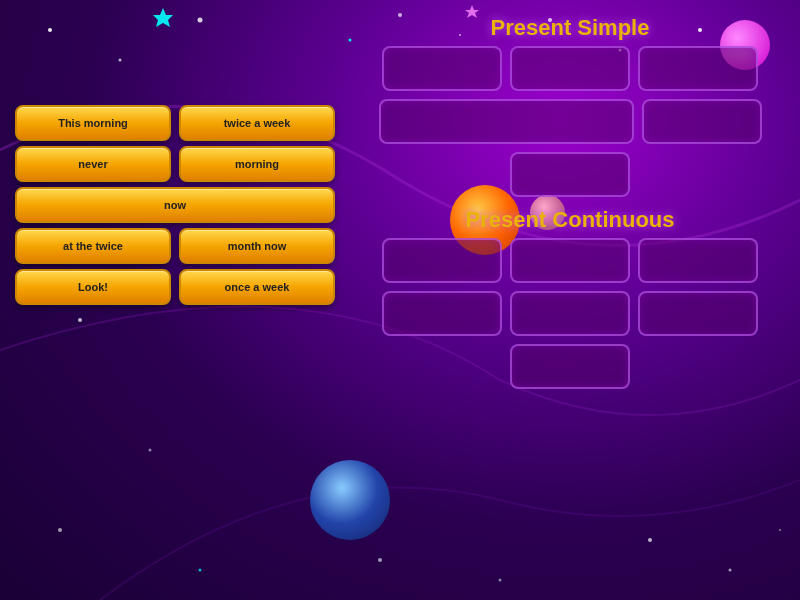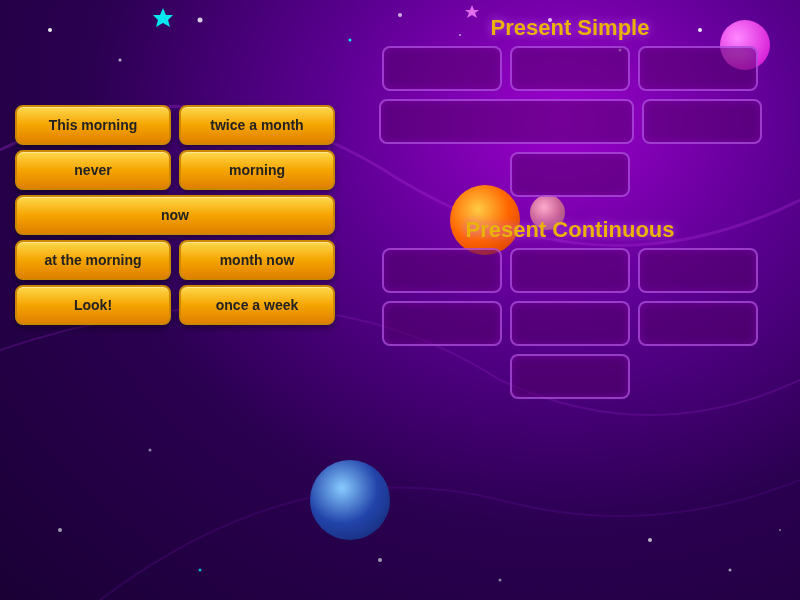--- a/index.html
+++ b/index.html
@@ -95,21 +95,21 @@
       flex-direction: row;
       gap: 8px;
     }
 
     .word-btn {
       flex: 1;
       padding: 10px 6px;
       border-radius: 8px;
       border: 2px solid #888;
       cursor: pointer;
-      font-size: 14px;
+      font-size: 11px;
       font-weight: bold;
       text-align: center;
       color: #222;
       background: linear-gradient(180deg, #ffd84d 0%, #f5a500 50%, #e08000 100%);
       box-shadow: 0 3px 6px rgba(0,0,0,0.4), inset 0 1px 0 rgba(255,255,255,0.4);
       border-color: #cc8800;
     }
 
     .word-btn.silver {
       background: linear-gradient(180deg, #d0d0d0 0%, #a8a8a8 50%, #888888 100%);
@@ -155,21 +155,20 @@
       border: 2px solid rgba(200, 100, 255, 0.6);
       background: rgba(80, 0, 100, 0.5);
       box-shadow: inset 0 0 8px rgba(150,0,200,0.4);
     }
 
     .drop-box.wide {
       width: 255px;
     }
 
     .section-present-continuous {
-      margin-top: 10px;
     }
 
     
     .curve-bg {
       position: absolute;
       width: 100%;
       height: 100%;
       top: 0;
       left: 0;
       z-index: 1;
@@ -218,36 +217,36 @@
 <div class="planet-orange"></div>
 <div class="planet-moon"></div>
 <div class="planet-blue"></div>
 
 <div class="content">
 
   <div class="left-panel">
 
     <div class="button-row">
       <button class="word-btn gold">This morning</button>
-      <button class="word-btn gold">twice a month</button>
+      <button class="word-btn gold">twice a week</button>
     </div>
 
 
     <div class="button-row">
       <button class="word-btn gold">never</button>
       <button class="word-btn gold">morning</button>
     </div>
 
 
     <div class="button-row">
       <button class="word-btn gold">now</button>
     </div>
 
     <div class="button-row">
-      <button class="word-btn gold">at the morning</button>
+      <button class="word-btn gold">at the twice</button>
       <button class="word-btn gold">month now</button>
     </div>
 
     <div class="button-row">
       <button class="word-btn gold">Look!</button>
       <button class="word-btn gold">once a week</button>
     </div>
 
   </div>
 

